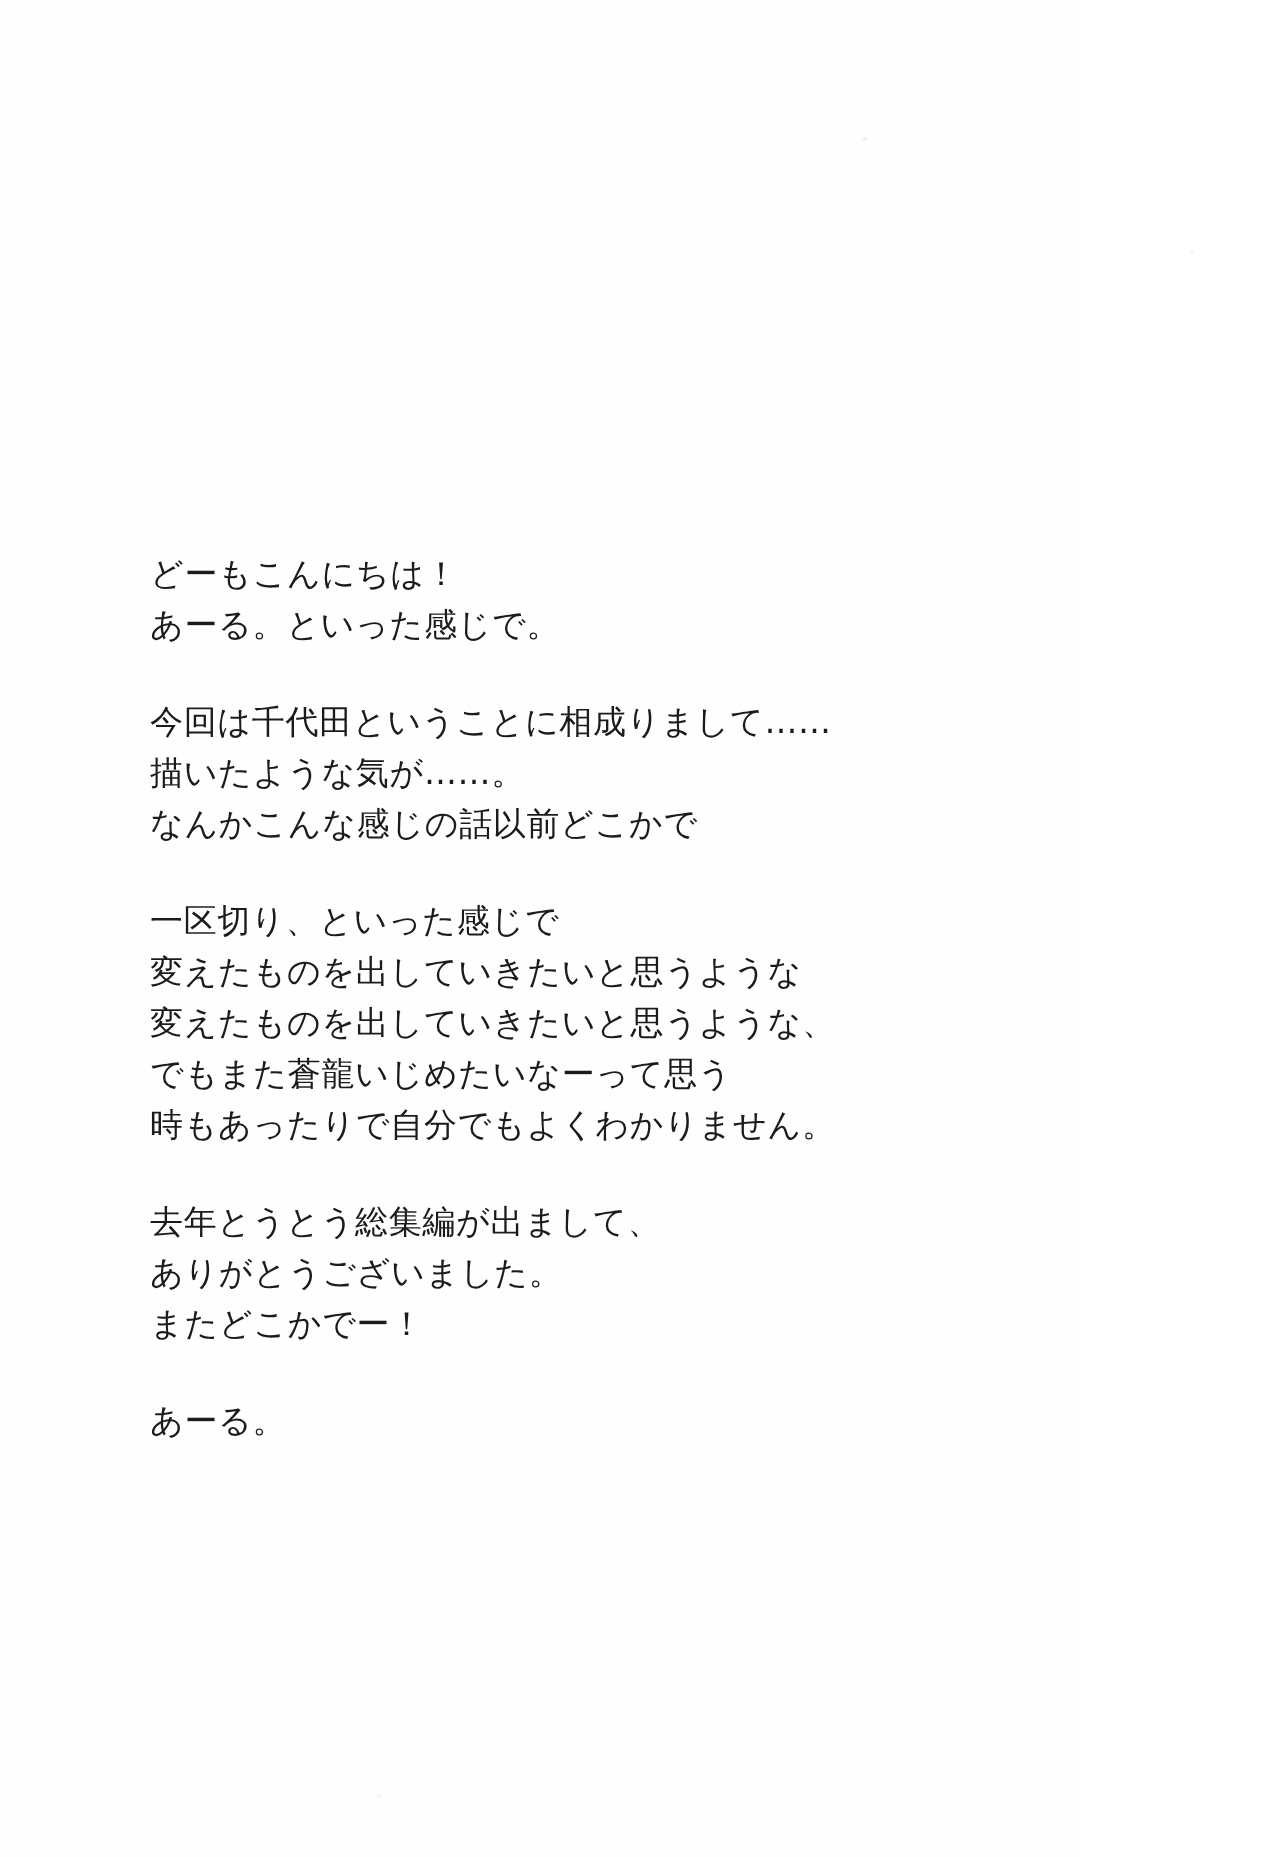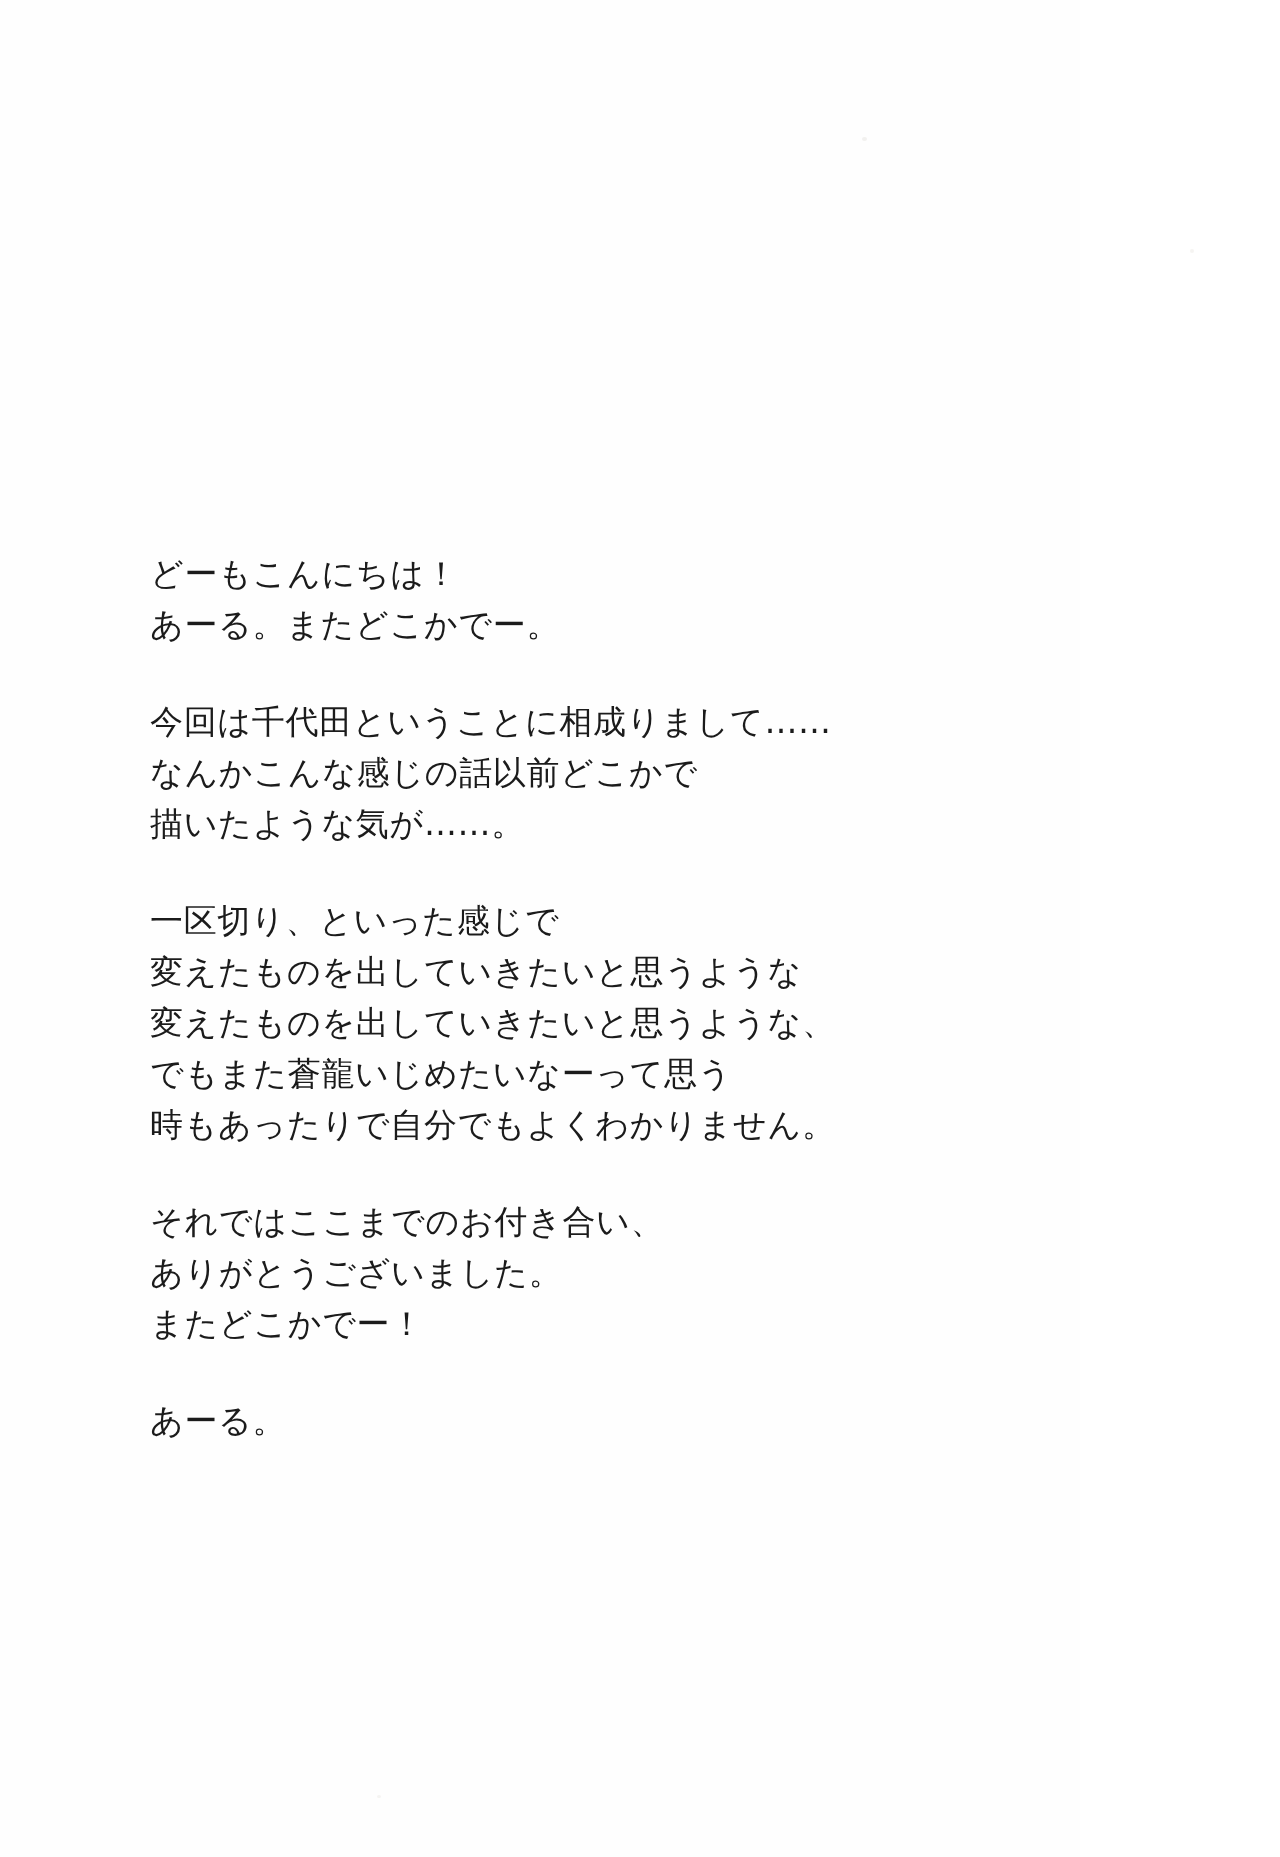--- a/index.html
+++ b/index.html
@@ -62,39 +62,39 @@
 <div class="page">
 
   <span class="speck s1"></span>
   <span class="speck s2"></span>
   <span class="speck s3"></span>
 
   <div class="afterword">
 
     <div class="para">
       <div class="line">どーもこんにちは！</div>
-      <div class="line">あーる。またどこかでー。</div>
+      <div class="line">あーる。といった感じで。</div>
     </div>
 
     <div class="para">
       <div class="line">今回は千代田ということに相成りまして……</div>
+      <div class="line">描いたような気が……。</div>
       <div class="line">なんかこんな感じの話以前どこかで</div>
-      <div class="line">描いたような気が……。</div>
     </div>
 
     <div class="para">
       <div class="line">一区切り、といった感じで</div>
       <div class="line">変えたものを出していきたいと思うような</div>
       <div class="line">変えたものを出していきたいと思うような、</div>
       <div class="line">でもまた蒼龍いじめたいなーって思う</div>
       <div class="line">時もあったりで自分でもよくわかりません。</div>
     </div>
 
     <div class="para">
-      <div class="line">それではここまでのお付き合い、</div>
+      <div class="line">去年とうとう総集編が出まして、</div>
       <div class="line">ありがとうございました。</div>
       <div class="line">またどこかでー！</div>
     </div>
 
     <div class="para">
       <div class="line">あーる。</div>
     </div>
 
   </div>
 </div>

